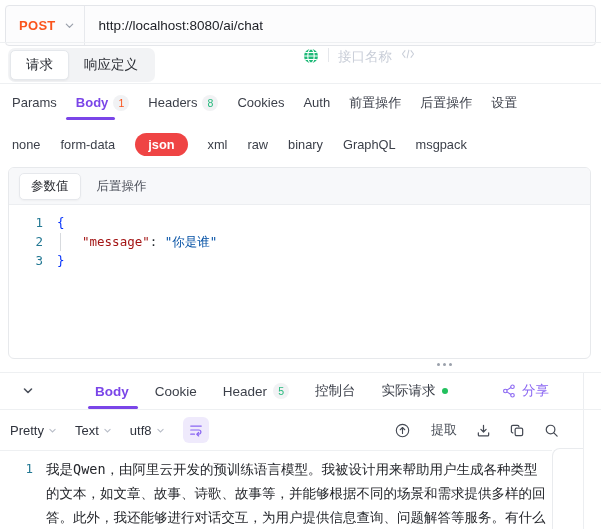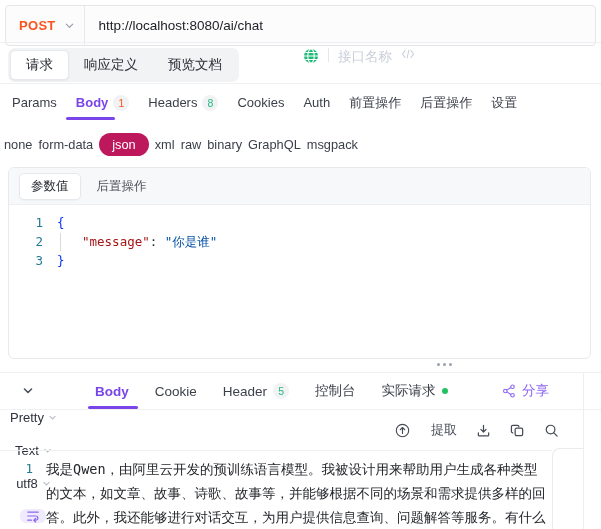--- a/index.html
+++ b/index.html
@@ -34,23 +34,23 @@
   .req-tabs { top:84px; left:12px; height:37px; display:flex; align-items:center; gap:19px; font-size:13px; color:#3b3f49; }
   .req-tab { display:flex; align-items:center; gap:5px; }
   .req-tab.active { color:#7a45e8; font-weight:700; }
   .badge { min-width:16px; height:16px; padding:0 4px; background:#f1f2f4; border-radius:9px;
     font-size:10.5px; display:inline-flex; align-items:center; justify-content:center; font-weight:400; }
   .badge.orange { color:#fa541c; }
   .badge.green { color:#26b97c; }
   .req-underline { top:117px; left:66px; width:49px; height:3px; border-radius:2px; background:#7a45e8; }
 
   
-  .body-types { top:124px; left:4px; height:40px; display:flex; align-items:center; gap:6px;
+  .body-types { top:124px; left:12px; height:40px; display:flex; align-items:center; gap:20px;
     font-size:12.8px; color:#3c404a; }
-  .body-type.active { background:#be185d; color:#fff; padding:4px 13px; border-radius:999px; }
+  .body-type.active { background:#ef4444; color:#fff; padding:4px 13px; border-radius:999px;font-weight:bold; }
 
   
   .editor-panel { top:167px; left:8px; width:583px; height:192px; border:1px solid #e7e9ec; border-radius:6px; background:#fff; overflow:hidden; }
   .editor-head { height:37px; background:#f7f8fa; border-bottom:1px solid #eceef1; display:flex; align-items:center; padding-left:10px; gap:4px; }
   .ed-tab { padding:5px 12px; font-size:12.5px; color:#4e525c; border-radius:5px; }
   .ed-tab.active { background:#fff; border:1px solid #e6e8ec; color:#26282e; box-shadow:0 1px 2px rgba(20,22,28,.04); padding:4px 11px; }
   .code { padding-top:8px; font-family:"DejaVu Sans Mono","Liberation Mono",monospace; font-size:12.5px; line-height:19px; position:relative; }
   .code-row { display:flex; }
   .gutter { width:48px; text-align:right; padding-right:14px; color:#237893; flex:none; }
   .tok-brace { color:#0431fa; }
@@ -67,21 +67,21 @@
   .resp-collapse { top:373px; left:22px; height:36px; display:flex; align-items:center; color:#4b515c; }
   .resp-tabs { top:373px; left:95px; height:36px; display:flex; align-items:center; gap:26px; font-size:13.5px; color:#3b3f49; }
   .resp-tab { display:flex; align-items:center; gap:6px; }
   .resp-tab.active { color:#7a45e8; font-weight:700; }
   .status-dot { width:6px; height:6px; border-radius:50%; background:#22c05e; }
   .resp-underline { top:406px; left:88px; width:50px; height:3px; border-radius:2px; background:#7a45e8; }
   .share-btn { top:373px; right:52px; height:36px; display:flex; align-items:center; gap:6px; color:#8a66f2; font-size:13.5px; }
   .right-col-divider { top:373px; bottom:0; left:583px; width:1px; background:#eceef1; }
 
   
-  .resp-toolbar { top:410px; left:10px; height:40px; display:flex; align-items:center; gap:18px; font-size:13px; color:#2e323c;flex-direction:column; }
+  .resp-toolbar { top:410px; left:10px; height:40px; display:flex; align-items:center; gap:18px; font-size:13px; color:#2e323c; }
   .dd { display:flex; align-items:center; gap:4px; }
   .dd .caret { color:#b9bec8; display:flex; }
   .wrap-btn { width:26px; height:26px; background:#efeafc; border-radius:6px; display:flex; align-items:center; justify-content:center; color:#8a66f2; }
   .resp-tools { top:410px; right:42px; height:40px; display:flex; align-items:center; gap:19px; color:#454a54; }
   .tool { display:flex; align-items:center; gap:21px; font-size:13px; color:#454a54; }
 
   
   .resp-body { top:450px; left:0; width:552px; bottom:0; display:flex; padding-top:7px;
     font-family:"DejaVu Sans Mono","Liberation Mono",monospace; }
   .resp-gutter { width:46px; text-align:right; padding-right:13px; color:#237893; font-size:12.5px; line-height:24px; flex:none; }
@@ -103,21 +103,20 @@
       </svg>
   </span>
   <span class="url-sep"></span>
   <span class="url-text">http://localhost:8080/ai/chat</span>
 </div>
 <div class="hline" style="top:42px"></div>
 
 <div class="abs doc-tabs">
   <span class="doc-tab active">请求</span>
   <span class="doc-tab">响应定义</span>
-  <span class="doc-tab">预览文档</span>
 </div>
 <div class="abs api-name">
   <span>
     <svg width="16" height="16" viewBox="0 0 16 16">
         <circle cx="8" cy="8" r="7" fill="#1fb978"></circle>
         <ellipse cx="8" cy="8" rx="3.2" ry="7" fill="none" stroke="#fff" stroke-width="1.1"></ellipse>
         <path d="M1 8h14M2.2 4.5h11.6M2.2 11.5h11.6" stroke="#fff" stroke-width="1.1" fill="none"></path>
       </svg>
   </span>
   <span class="vsep"></span>

